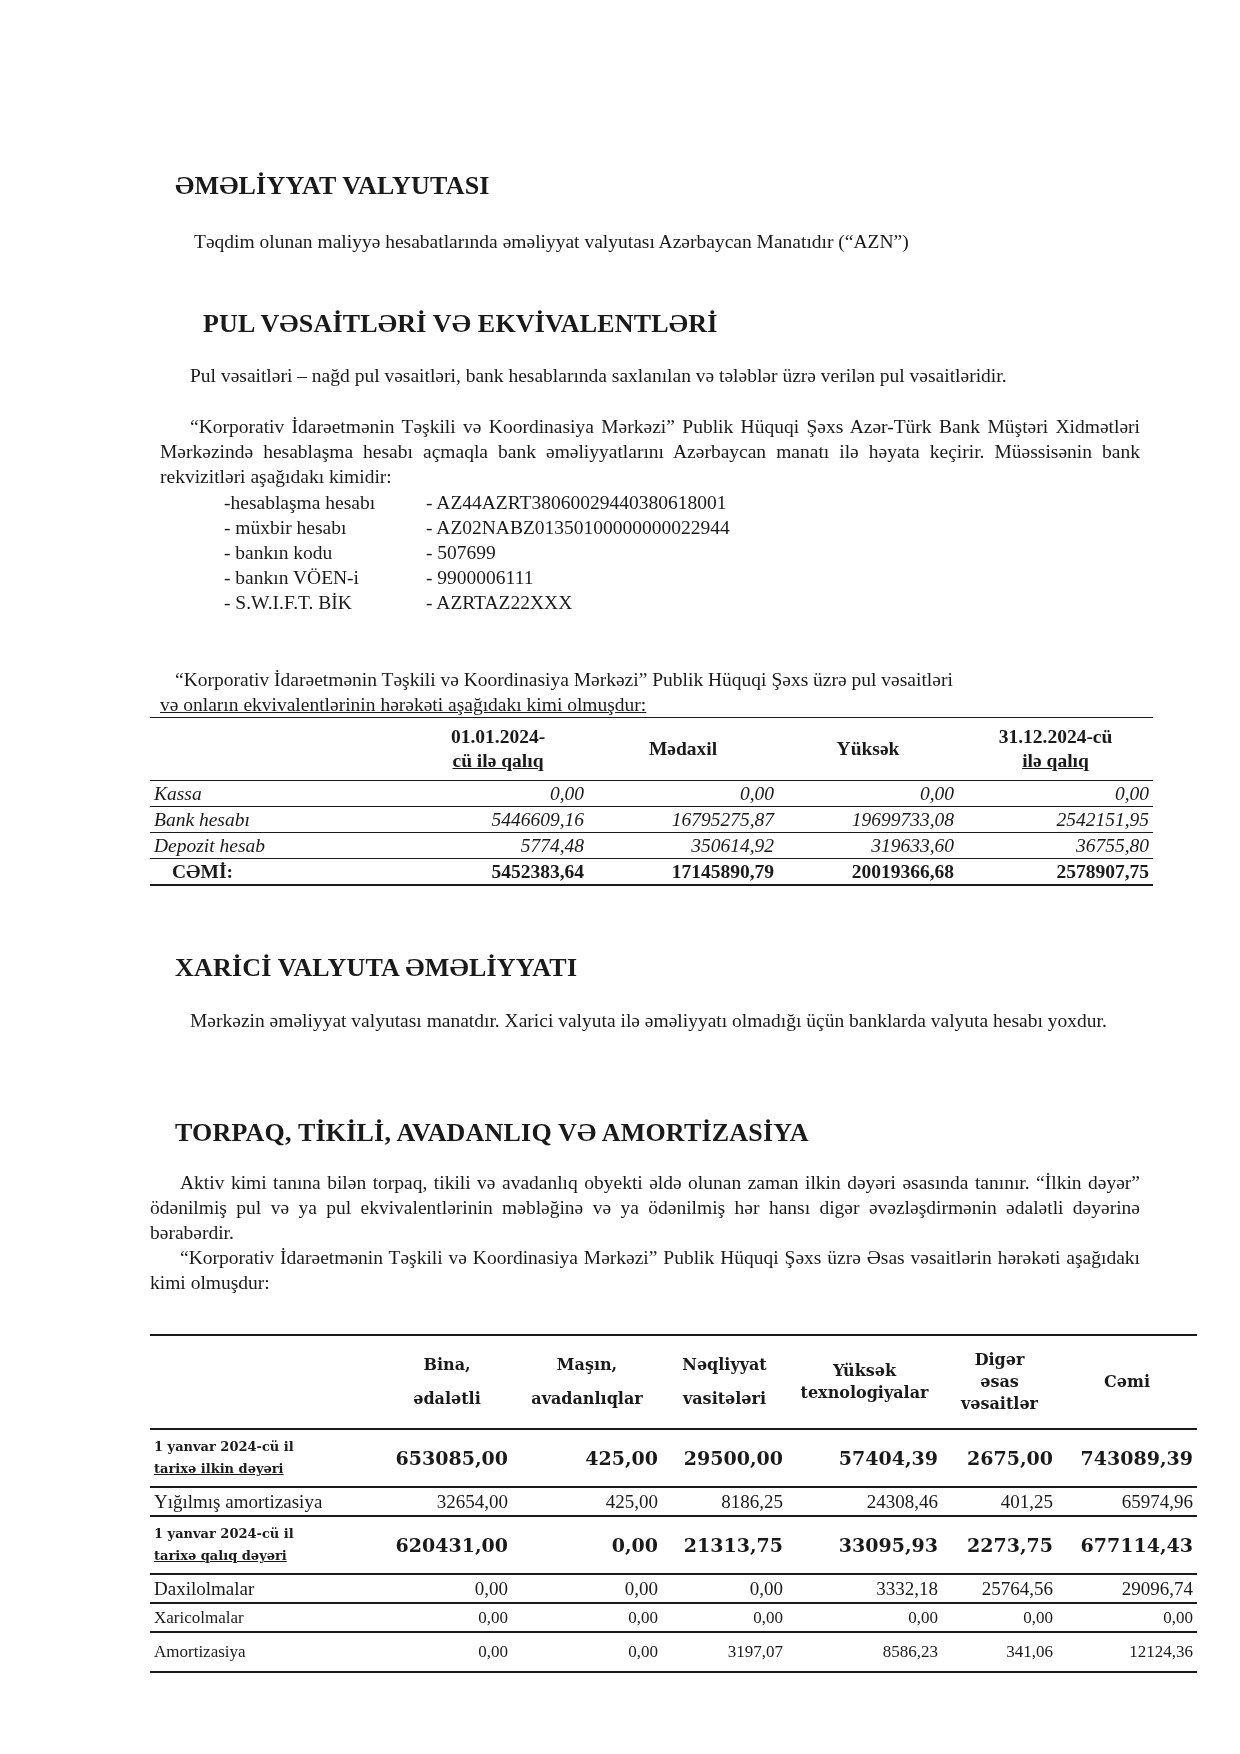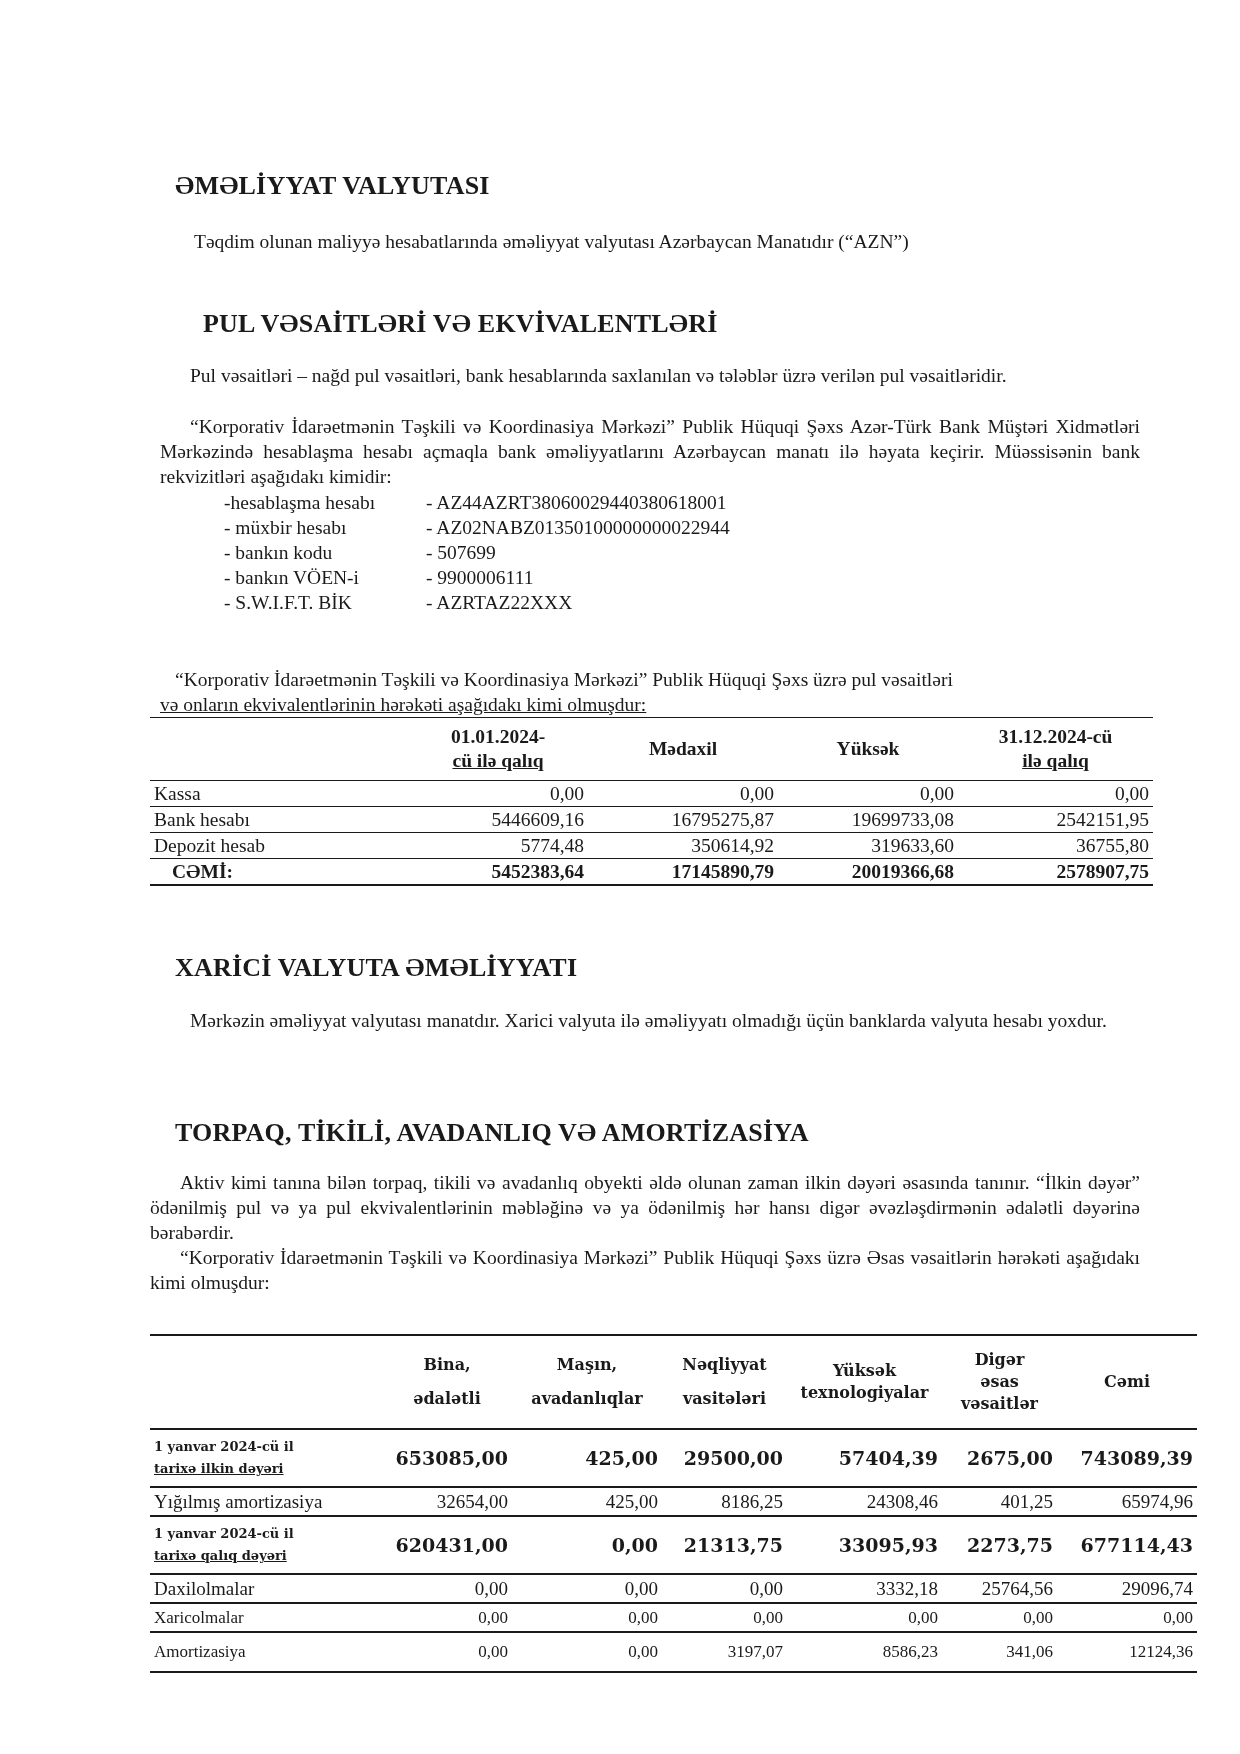--- a/index.html
+++ b/index.html
@@ -18,21 +18,21 @@
   .req .val { }
 
   
   table { border-collapse: collapse; }
   .cash { position: absolute; left: 150px; top: 717px; width: 1003px; font-size: 19.5px; }
   .cash td, .cash th { padding: 0 4px; height: 25px; }
   .cash th { font-weight: bold; text-align: center; vertical-align: middle; line-height: 24px; }
   .cash td.num { text-align: right; }
   .cash tr.hdr th { height: 62px; }
   .cash tr.hdr { border-top: 1.5px solid #1a1a1a; border-bottom: 1.5px solid #1a1a1a; }
-  .cash tr.body { border-bottom: 1.5px solid #1a1a1a; }
+  .cash tr.body { border-bottom: 1.5px solid #1a1a1a; font-style: italic; }
   .cash tr.total { border-bottom: 2.5px solid #1a1a1a; font-weight: bold; }
   .cash tr.total td { font-weight: bold; }
   .u { text-decoration: underline; }
 
   
   .fa { position: absolute; left: 150px; top: 1334px; width: 1047px; font-size: 19px; }
   .fa th { font-family: "DejaVu Serif", serif; font-weight: bold; font-size: 16px; text-align: center; vertical-align: middle; line-height: 34px; }
   .fa tr.hdr { border-top: 2.5px solid #1a1a1a; border-bottom: 2.5px solid #1a1a1a; }
   .fa tr.hdr th { height: 90px; }
   .fa td { height: 27px; padding: 0 4px; text-align: right; }

